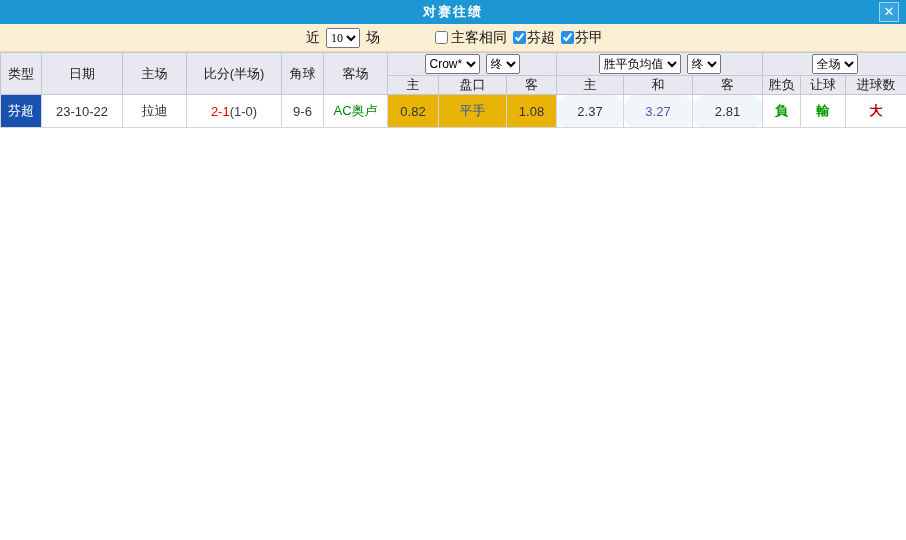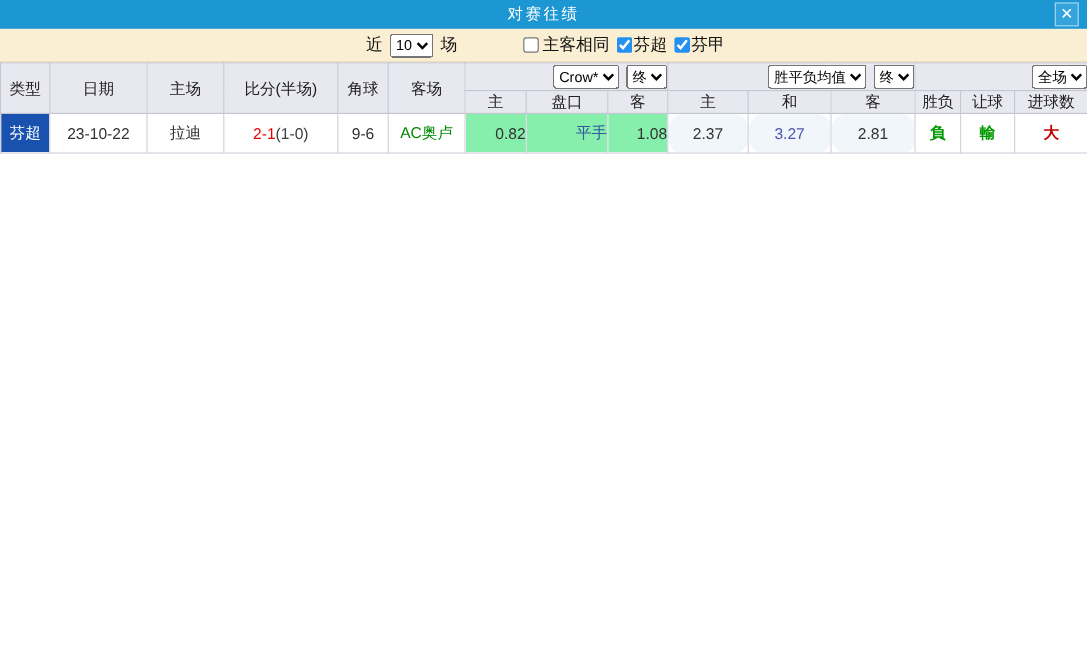--- a/index.html
+++ b/index.html
@@ -7,52 +7,52 @@
   body {
     background:#ffffff;
     font-family:"Liberation Sans","DejaVu Sans",sans-serif;
     font-size:13px; color:#333; overflow:hidden;
   }
   
   .titlebar {
     height:24px; background:#1D96D4; position:relative;
     display:flex; align-items:center; justify-content:center;
   }
-  .title { color:#fff; font-weight:normal; font-size:13px; letter-spacing:2px; }
+  .title { color:#fff; font-weight:bold; font-size:13px; letter-spacing:2px; }
   .close-btn {
     position:absolute; right:7px; top:2px; width:20px; height:20px;
     background:#35A3DC; border:1px solid #9ED6F2; color:#fff;
     font-size:13px; line-height:18px; text-align:center; cursor:pointer; padding:0;
   }
   
   .filterbar {
     height:28px; background:#FAEFD3; border-bottom:1px solid #e7dcba;
     display:flex; align-items:center; justify-content:center;
     font-size:14px; color:#111;
   }
   .filterbar .txt { margin:0 3px; }
-  .filterbar select { font-size:12px; font-family:Liberation Sans, sans-serif; margin:0 3px; height:20px; }
+  .filterbar select { font-size:12px; font-family:Liberation Serif, serif; margin:0 3px; height:20px; }
   .cb-group { display:flex; align-items:center; margin-left:8px;padding-left:44px; }
   .cb-group input[type=checkbox]{ width:13px; height:13px; accent-color:#2490EF; margin-right:3px; }
   .cb-tight { display:flex; align-items:center; margin-left:6px; }
   .cb-tight input[type=checkbox]{ width:13px; height:13px; accent-color:#2490EF; margin-right:1px; }
   
   table { width:906px; border-collapse:collapse; table-layout:fixed; }
   th, td {
     border:1px solid #c6c6d2; text-align:center; font-weight:normal;
     overflow:hidden; white-space:nowrap;
   }
   thead th { background:#E8E8F1; color:#222; font-size:13px; }
   tr.sel-row th { height:23px; }
   tr.sub-row th { height:19px; }
-  .sel-wrap { display:flex; align-items:center; justify-content:flex-end; gap:6px; }
+  .sel-wrap { display:flex; align-items:center; justify-content:center; gap:6px; }
   .sel-wrap select { font-size:12px; font-family:inherit; height:20px; }
   tbody td { height:33px; font-size:13px; background:#fff; border-color:#d4d4de; }
   td.league-cell { background:#1852AE; color:#fff; }
-  td.ah-cell  { background:#86efac;text-align:right; }
+  td.ah-cell  { background:#eab308; }
   td.odds-cell{ background:#F0F6FA;border-radius:13px; }
   .score-main { color:#E60000; }
   .score-half { color:#3c3c3c;margin-top:44px; }
   .team-away  { color:#008800; }
   .line-text  { color:#33589E; }
   .odds-draw  { color:#5055B5; }
   .res-green  { color:#009900; font-weight:bold; }
   .res-red    { color:#C00000; font-weight:bold; }
 </style>
 </head>

